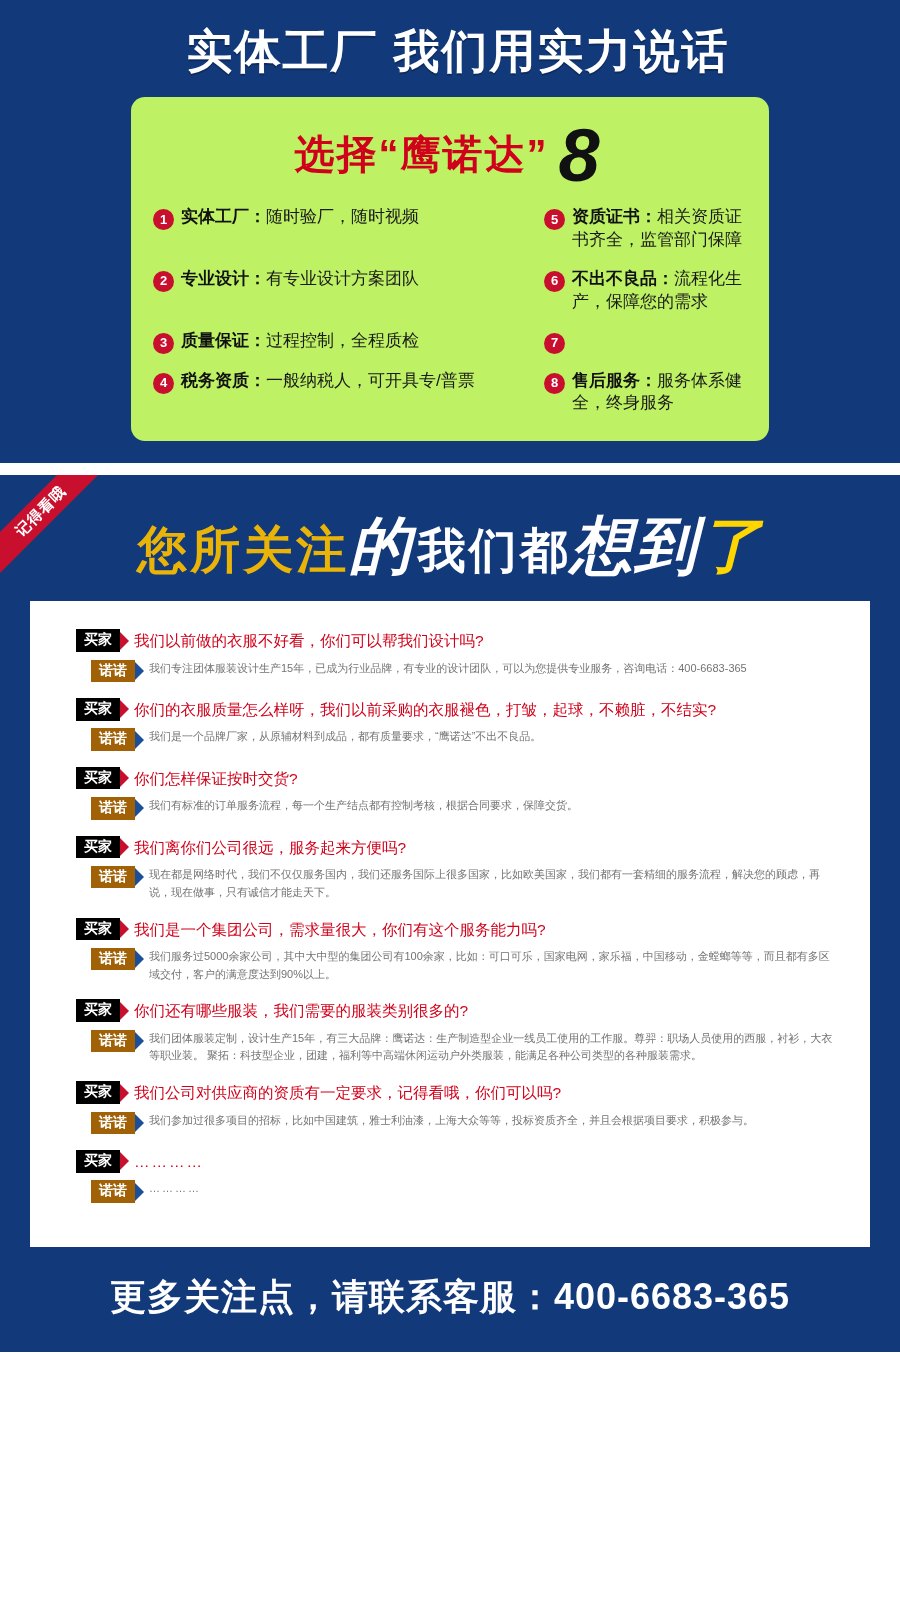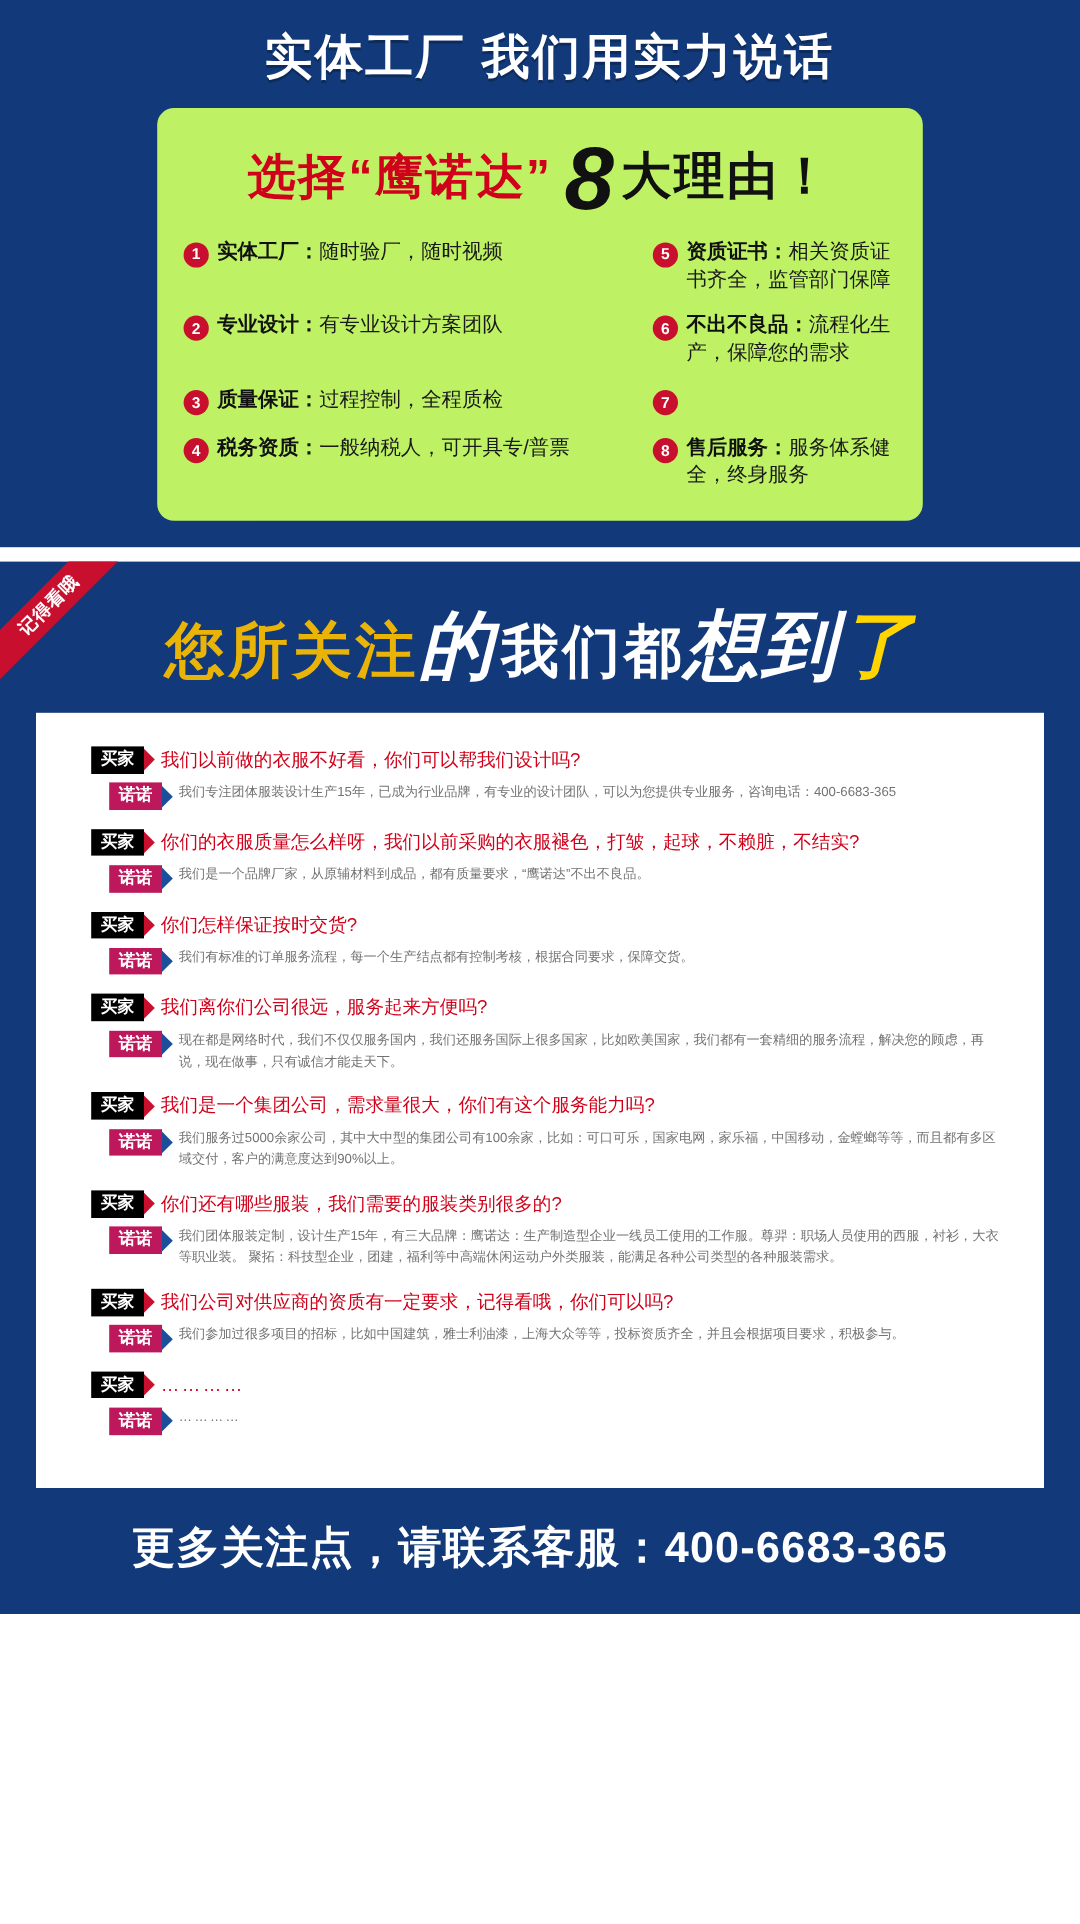--- a/index.html
+++ b/index.html
@@ -20,21 +20,21 @@
 
   
   .sec1 {
     background: #123a7a;
     padding: 16px 0 22px 0;
     position: relative;
   }
   .sec1-title {
     text-align: center;
     color: #ffffff;
-    font-size: 40px;
+    font-size: 46px;
     font-weight: bold;
     letter-spacing: 2px;
     line-height: 1.2;
     padding: 8px 0 18px 16px;
     text-shadow: 0 2px 0 rgba(0,0,0,0.25);
   }
   .reasons-card {
     width: 638px;
     margin: 0 auto;
     background: #bef264;
@@ -181,21 +181,21 @@
     position: absolute;
     right: -9px;
     top: 50%;
     transform: translateY(-50%);
     width: 0; height: 0;
     border-top: 9px solid transparent;
     border-bottom: 9px solid transparent;
   }
   .tag-buyer { background: #000000; }
   .tag-buyer::after { border-left: 9px solid #c8102e; }
-  .tag-rep { background: #be185d; margin-left: 33px; }
+  .tag-rep { background: #a16207; margin-left: 33px; }
   .tag-rep::after { border-left: 9px solid #1b4f9c; }
 
   .q-text {
     color: #d0021b;
     font-size: 15.5px;
     line-height: 1.5;
     padding-top: 2px;
   }
   .a-text {
     color: #737373;
@@ -224,21 +224,20 @@
 
 <div class="page">
 
   <div class="sec1">
     <div class="sec1-title">实体工厂 我们用实力说话</div>
 
     <div class="reasons-card">
       <div class="reasons-head">
         <span class="rh-red">选择“鹰诺达”</span>
         <span class="rh-eight">8</span>
-        <span class="rh-black">大理由！</span>
       </div>
 
       <div class="reasons-grid">
 
         <div class="reason">
           <span class="num-badge">1</span>
           <span><span class="reason-label">实体工厂</span><span class="reason-colon">：</span><span class="reason-text">随时验厂，随时视频</span></span>
         </div>
 
         <div class="reason">

